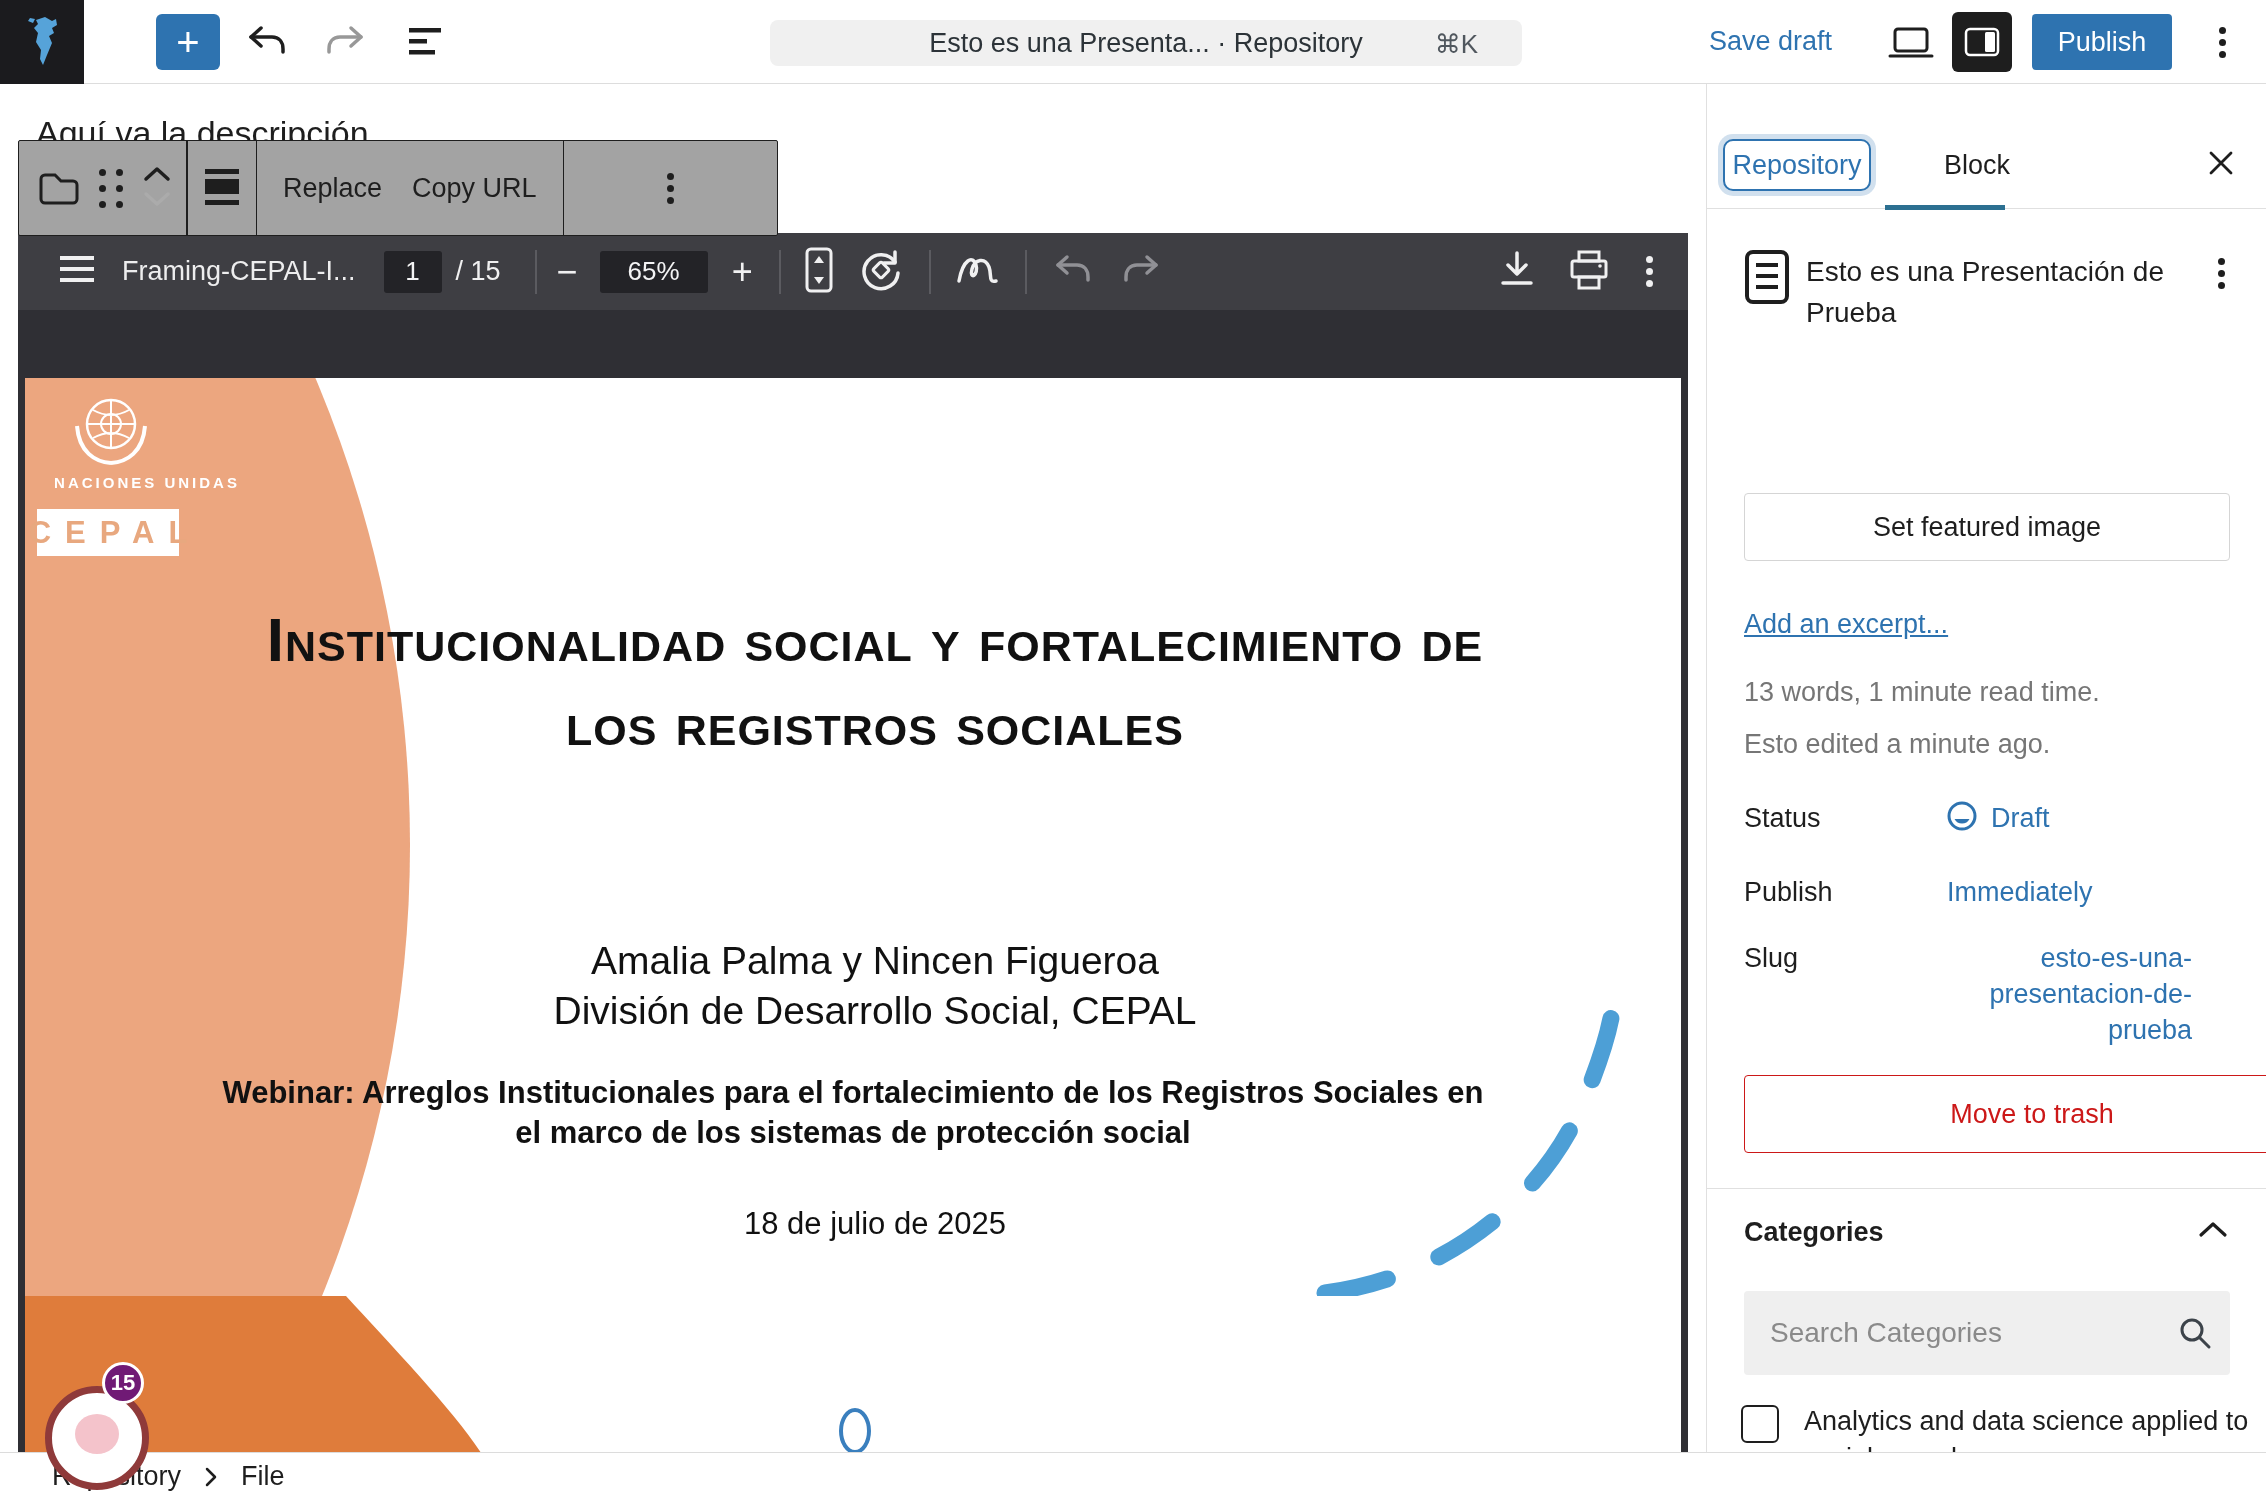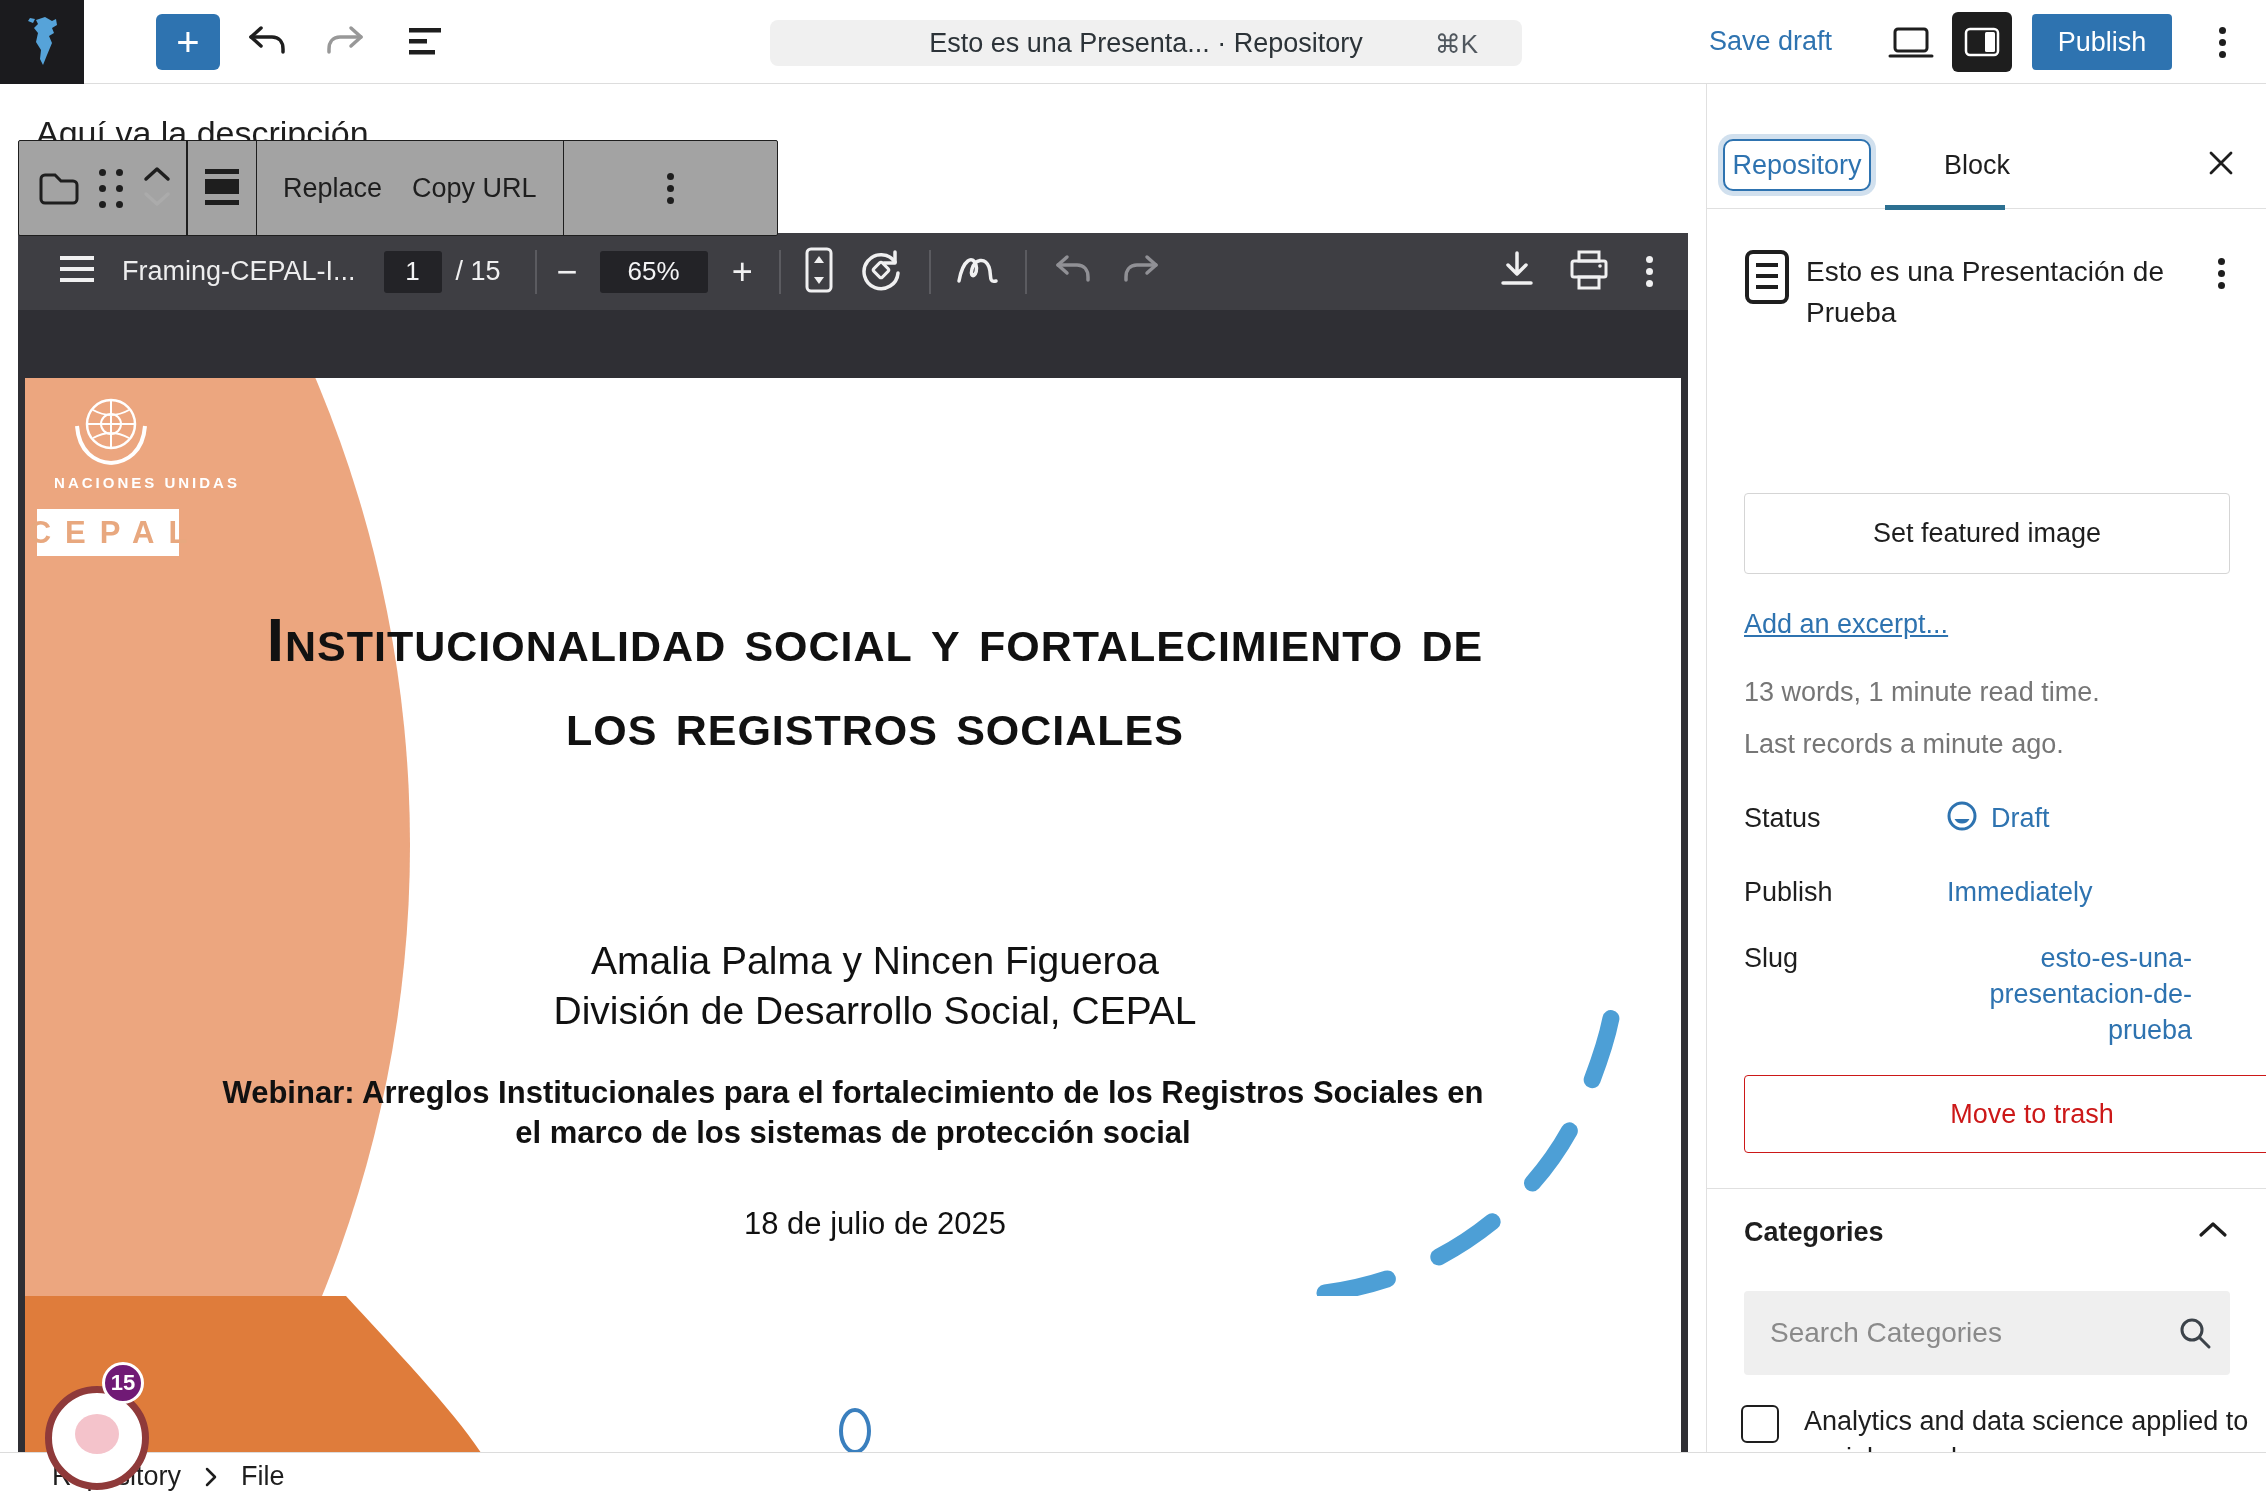--- a/index.html
+++ b/index.html
@@ -71,21 +71,21 @@
   .sb-header { position:absolute; left:0; top:0; width:100%; height:125px; border-bottom:1px solid #e0e0e0; }
   .tab-pill { position:absolute; left:16px; top:55px; width:148px; height:52px; border:2px solid #2e73b0; border-radius:10px;
               background:#fff; color:#2e73b0; font-size:27px; display:flex; align-items:center; justify-content:center;
               box-shadow:0 0 0 5px rgba(46,115,176,.22); }
   .tab-plain { position:absolute; left:210px; top:55px; width:120px; height:52px; background:none; border:none;
                color:#1e1e1e; font-size:27px; }
   .tab-underline { position:absolute; left:178px; top:121px; width:120px; height:5px; background:#2c7091; }
   .sb-close { position:absolute; left:494px; top:60px; width:40px; height:40px; background:none; border:none; }
   .sb-content { position:absolute; left:0; top:125px; width:100%; height:1243px; overflow:hidden; }
   .sb-doc-title { position:absolute; left:99px; top:42px; width:400px; font-size:28px; line-height:41px; color:#1e1e1e; }
-  .sb-btn { position:absolute; left:37px; width:486px; height:81px; background:#fff; border:1.5px solid #d5d5d5;
+  .sb-btn { position:absolute; left:37px; width:486px; height:68px; background:#fff; border:1.5px solid #d5d5d5;
             border-radius:4px; font-size:27px; color:#1e1e1e; font-family:inherit; }
   .sb-link { color:#2e73b0; font-size:27px; text-decoration:underline; }
   .sb-meta { position:absolute; left:37px; font-size:27px; color:#767676; }
   .sb-label { position:absolute; left:37px; font-size:27px; color:#1e1e1e; }
   .sb-value { position:absolute; left:240px; font-size:27px; color:#2e73b0; background:none; border:none; text-align:right; font-family:inherit; }
   .trash-btn { position:absolute; left:37px; top:866px; width:576px; height:78px; background:#fff; border:1.5px solid #cc1818;
                border-radius:4px; color:#cc1818; font-size:27px; font-family:inherit; }
   .sb-divider { position:absolute; left:0; top:979px; width:100%; height:1px; background:#e0e0e0; }
   .cat-heading { position:absolute; left:37px; top:1008px; font-size:27px; font-weight:700; color:#1e1e1e; }
   .cat-search { position:absolute; left:37px; top:1082px; width:486px; height:84px; background:#efefef; border:none;
@@ -341,21 +341,21 @@
       <span></span>
         <span></span>
         <span></span>
     </button>
 
     <button class="sb-btn" style="top:284px;">Set featured image</button>
 
     <button class="abs sb-link" style="left:37px; top:400px; background:none; border:none; font-family:inherit;">Add an excerpt...</button>
 
     <div class="sb-meta" style="top:468px;">13 words, 1 minute read time.</div>
-    <div class="sb-meta" style="top:520px;">Last records a minute ago.</div>
+    <div class="sb-meta" style="top:520px;">Esto edited a minute ago.</div>
 
     <div class="sb-label" style="top:594px;">Status</div>
     <svg class="abs" style="left:238px; top:590px;" width="34" height="34" viewBox="0 0 34 34">
       <circle cx="17" cy="17" r="13" fill="none" stroke="#2e73b0" stroke-width="3"></circle>
       <path d="M9.5 20 A8.5 8.5 0 0 0 24.5 20 Z" fill="#2e73b0"></path>
     </svg>
     <button class="sb-value" style="left:284px; top:594px;">Draft</button>
 
     <div class="sb-label" style="top:668px;">Publish</div>
     <button class="sb-value" style="top:668px;">Immediately</button>

